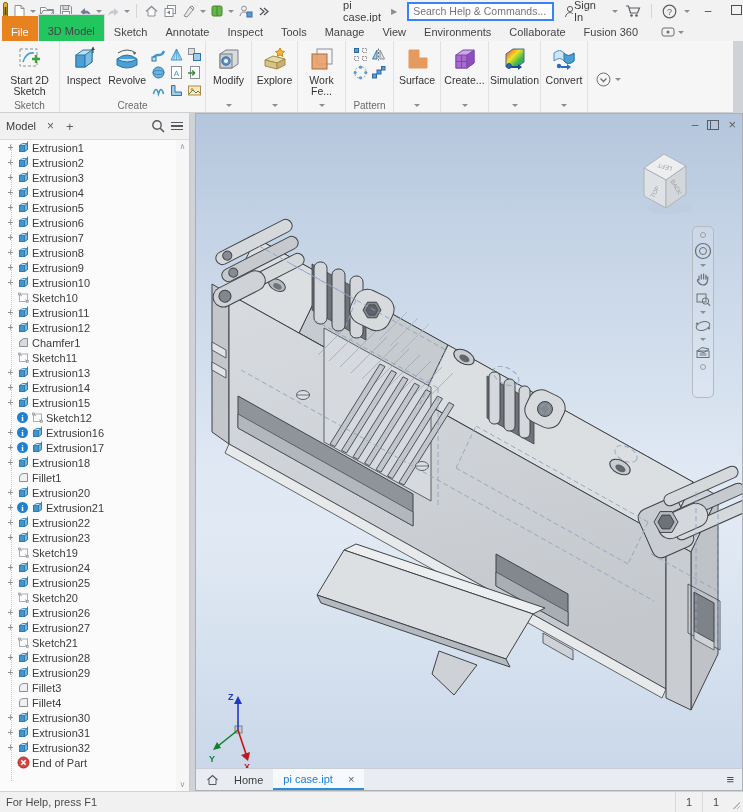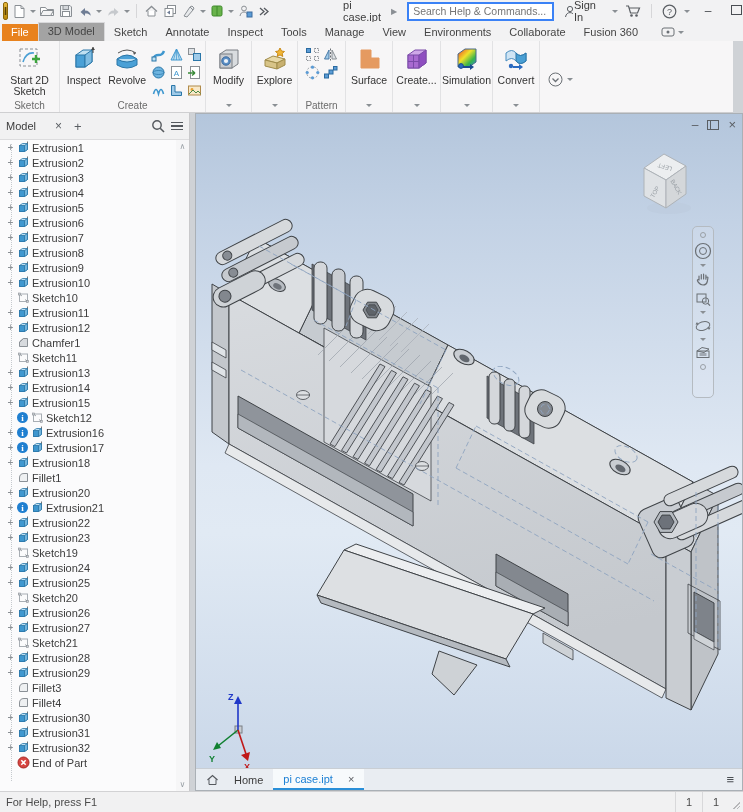--- a/index.html
+++ b/index.html
@@ -15,40 +15,40 @@
   .sep{width:1px;height:14px;background:#d6d6d8;margin:0 4px}
   .doc-title{margin-left:68px;color:#3c3c3c}
   .play{margin:0 8px;color:#8a8f94;font-size:8px}
   .searchbox{width:136px;height:15px;border:2px solid #3b82f6;background:#fff;font-size:10.5px;color:#7a7f84;padding:0 4px;font-family:"Liberation Sans",sans-serif}
   .signin{display:flex;align-items:center;gap:1px;margin-left:8px;color:#3c3c3c}
   .tb-right{display:flex;align-items:center;gap:6px;margin-left:10px}
   .winbtn{width:22px;text-align:center;color:#4a4e53;font-size:12px}
   .maxbox{display:inline-block;width:9px;height:8px;border:1px solid #4a4e53}
   
   .ribbontabs{position:absolute;left:0;top:22px;width:743px;height:19px;background:#f2f2f3;display:flex;align-items:flex-end;padding-left:2px;box-sizing:border-box}
-  .rtab{padding:2px 9px 3px;color:#454545}
+  .rtab{padding:10px 9px 3px;color:#454545}
   .rtab.file{background:#e8821e;color:#fff}
-  .rtab.active{background:#a3a3a3;border:1px solid #d8d8da;border-bottom:none;padding-bottom:4px}
+  .rtab.active{background:#22c55e;border:1px solid #d8d8da;border-bottom:none;padding-bottom:4px}
   .rib-appearance{margin-left:14px;display:flex;align-items:center;gap:2px;padding-bottom:3px}
   
   .ribbon{position:absolute;left:0;top:41px;width:733px;height:72px;background:#f7f6f7;border-bottom:1px solid #cfcfd1;display:flex;box-sizing:border-box}
   .panel{display:flex;flex-direction:column;border-right:1px solid #e2e2e4;padding:2px 2px 0;box-sizing:border-box}
   .p-body{flex:1;display:flex;align-items:flex-start;justify-content:center;gap:1px}
   .p-foot{height:14px;text-align:center;font-size:10px;color:#6b6b6b;display:flex;align-items:center;justify-content:center;gap:3px}
   .bigbtn{width:46px;display:flex;flex-direction:column;align-items:center;text-align:center}
   .bigbtn .bicon{width:30px;height:30px;display:flex;align-items:center;justify-content:center;margin-top:1px}
   .bigbtn .blabel{font-size:10.5px;line-height:11px;color:#333;margin-top:1px}
   .minigrid{display:grid;grid-template-columns:repeat(3,18px);grid-auto-rows:18px;gap:0;margin-top:2px}
   .minigrid.two{grid-template-columns:repeat(2,18px)}
   .mini{display:flex;align-items:center;justify-content:center}
   .ribopts{display:flex;align-items:center;gap:3px;margin:6px 0 0 8px}
   
   .browser{position:absolute;left:0;top:113px;width:190px;height:678px;background:#fbfbfc;border-right:1px solid #c9c9cb;box-sizing:border-box}
   .bheader{height:26px;background:#f1f1f2;border-bottom:1px solid #dcdcde;display:flex;align-items:center;padding:0 6px;gap:6px}
-  .bheader .btab{display:flex;align-items:center;gap:19px;color:#3c3c3c}
+  .bheader .btab{display:flex;align-items:center;gap:11px;color:#3c3c3c}
   .bheader .x{color:#5a5e63;font-size:12px}
   .bheader .plus{color:#5a5e63;font-size:13px;margin-left:6px}
   .bheader .spacer{flex:1}
   .hamburger div{width:12px;height:1.6px;background:#55595e;margin:2px 0}
   .tree{position:absolute;left:0;top:27px;right:13px;bottom:2px;overflow:hidden}
   .guide{position:absolute;left:11px;top:4px;bottom:8px;border-left:1px dotted #c6cace}
   .trow{height:15px;display:flex;align-items:center;padding-left:5px;position:relative}
   .texp{width:11px;color:#8a8f94;font-size:10px;text-align:center;flex:none}
   .ticon{width:14px;height:13px;flex:none;display:flex;align-items:center;justify-content:center;margin-right:2px}
   .tinfo{width:13px;height:13px;flex:none;display:flex;align-items:center;justify-content:center;margin-right:1px}
@@ -346,20 +346,36 @@
             </svg>
       </div>
       <div class="blabel">Explore</div>
     </div>
       </div>
     <div class="p-foot">
         <span class="dd"></span>
       </div>
   </div>
 
+  <div class="panel" style="width:48px">
+    <div class="p-body">
+        <div class="bigbtn">
+      <div class="bicon">
+        <svg width="28" height="28">
+              <rect x="9" y="4" width="15" height="15" fill="none" stroke="#8a8f94"></rect>
+              <rect x="4" y="9" width="15" height="15" fill="#e5a06a" stroke="#b06a30" fill-opacity="0.9"></rect>
+            </svg>
+      </div>
+      <div class="blabel">Work Fe...</div>
+    </div>
+      </div>
+    <div class="p-foot">
+        <span class="dd"></span>
+      </div>
+  </div>
 
   <div class="panel" style="width:48px">
     <div class="p-body">
         <div class="minigrid two" id="pattern-mini">
           <span class="mini">
             <svg width="15" height="15">
               <rect x="1.5" y="1.5" width="4" height="4" fill="#5b9bd5" stroke="#2a6aa0"></rect>
               <rect x="9.5" y="1.5" width="4" height="4" fill="none" stroke="#8a8f94" stroke-dasharray="1.5 1"></rect>
               <rect x="1.5" y="9.5" width="4" height="4" fill="none" stroke="#8a8f94" stroke-dasharray="1.5 1"></rect>
               <rect x="9.5" y="9.5" width="4" height="4" fill="none" stroke="#8a8f94" stroke-dasharray="1.5 1"></rect>

